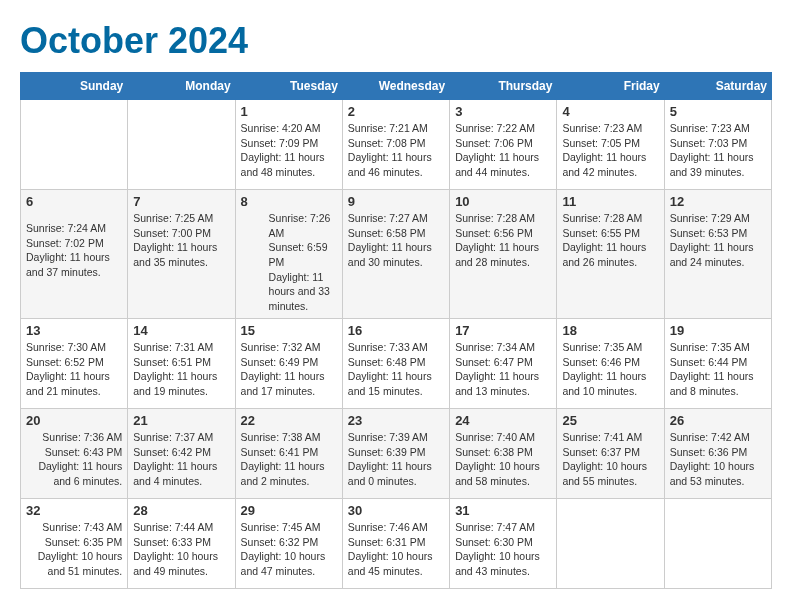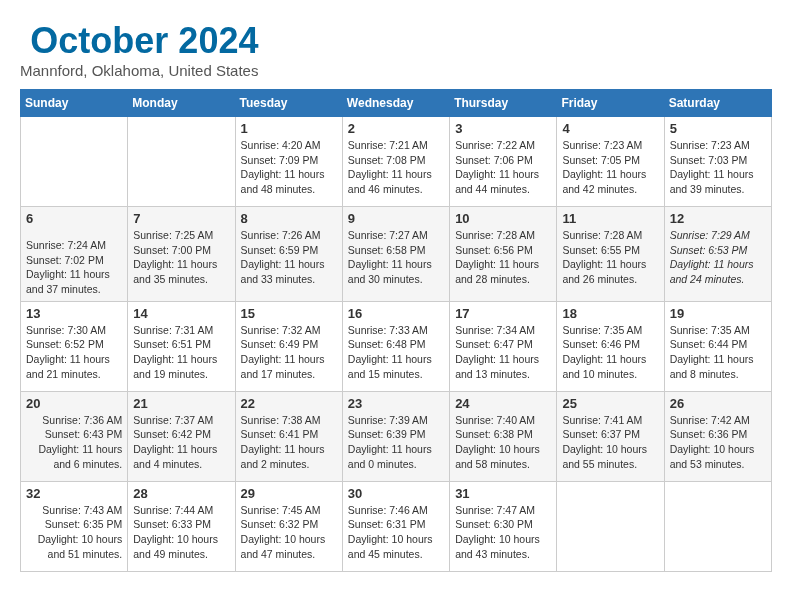--- a/index.html
+++ b/index.html
@@ -49,21 +49,21 @@
     }
     .calendar {
       width: 100%;
       border-collapse: collapse;
       font-size: 11px;
     }
     .calendar th {
       background: #2e75b6;
       color: #fff;
       padding: 6px 4px;
-      text-align: left;
+      text-align: right;
       font-size: 12px;
       font-weight: bold;
       border: 1px solid #2e75b6;
     }
     .calendar td {
       border: 1px solid #ccc;
       vertical-align: top;
       padding: 4px 5px;
       height: 90px;
       width: 107px;
@@ -90,21 +90,20 @@
     .calendar tr:nth-child(even) .empty-cell {
       background: #f0f0f0;
     }
   </style>
 </head>
 <body>
 
 <div class="header">
   <div class="title-block">
     <div class="month-title">October 2024</div>
-    <div class="location">Mannford, Oklahoma, United States</div>
   </div>
 </div>
 
 <table class="calendar">
   <thead>
     <tr>
       <th>Sunday</th>
       <th>Monday</th>
       <th>Tuesday</th>
       <th>Wednesday</th>
@@ -156,21 +155,21 @@
 Daylight: 11 hours and 37 minutes.</div>
         </td>
         <td>
           <span class="day-number">7</span>
           <div class="day-info" style="white-space: pre-line;">Sunrise: 7:25 AM
 Sunset: 7:00 PM
 Daylight: 11 hours and 35 minutes.</div>
         </td>
         <td>
           <span class="day-number">8</span>
-          <div class="day-info" style="white-space: pre-line;">Sunrise: 7:26 AM
+          <div class="day-info" style="white-space: pre-line; margin-left: 28px;">Sunrise: 7:26 AM
 Sunset: 6:59 PM
 Daylight: 11 hours and 33 minutes.</div>
         </td>
         <td>
           <span class="day-number">9</span>
           <div class="day-info" style="white-space: pre-line;">Sunrise: 7:27 AM
 Sunset: 6:58 PM
 Daylight: 11 hours and 30 minutes.</div>
         </td>
         <td>
@@ -180,21 +179,21 @@
 Daylight: 11 hours and 28 minutes.</div>
         </td>
         <td>
           <span class="day-number">11</span>
           <div class="day-info" style="white-space: pre-line;">Sunrise: 7:28 AM
 Sunset: 6:55 PM
 Daylight: 11 hours and 26 minutes.</div>
         </td>
         <td>
           <span class="day-number">12</span>
-          <div class="day-info" style="white-space: pre-line; font-style: italic;">Sunrise: 7:29 AM
+          <div class="day-info" style="white-space: pre-line;">Sunrise: 7:29 AM
 Sunset: 6:53 PM
 Daylight: 11 hours and 24 minutes.</div>
         </td>
       </tr>
       <tr>
         <td>
           <span class="day-number">13</span>
           <div class="day-info" style="white-space: pre-line;">Sunrise: 7:30 AM
 Sunset: 6:52 PM
 Daylight: 11 hours and 21 minutes.</div>

